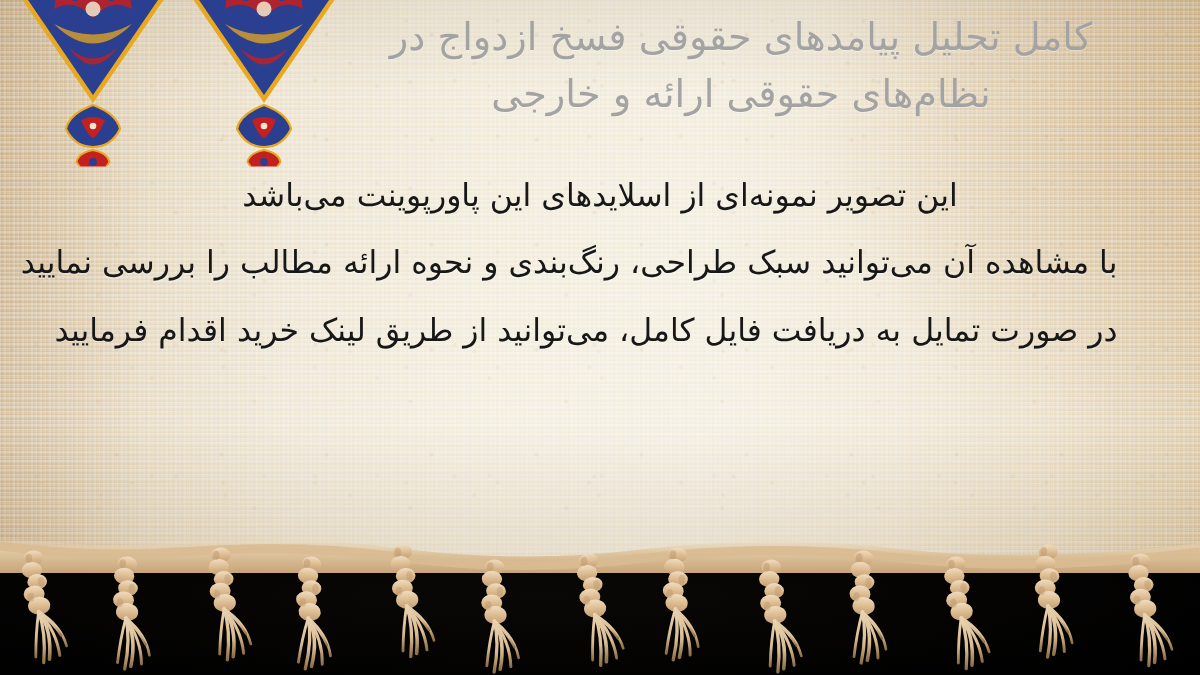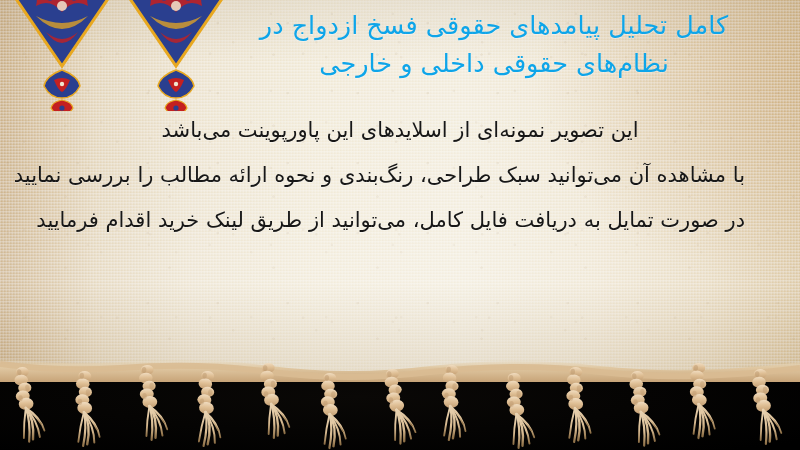--- a/index.html
+++ b/index.html
@@ -99,21 +99,21 @@
     position: absolute;
     right: 56px;
     top: 6px;
     width: 500px;
     text-align: center;
     direction: rtl;
   }
   .title-line {
     font-size: 25.5px;
     line-height: 38px;
-    color: #0ea5e9;
+    color: #a3a3a3;
     font-weight: 400;
     letter-spacing: 0px;
     text-shadow: 0 1px 0 rgba(255,255,255,0.35);
     white-space: nowrap;
   }
   .body-block {
     position: absolute;
     right: 55px;
     top: 108px;
     width: 690px;
@@ -207,21 +207,21 @@
         <circle cx="56" cy="138" r="2.2" fill="#f0e6cf"></circle>
         <path d="M56 154 Q46 156 45 162 Q50 170 56 170 Q62 170 67 162 Q66 156 56 154 Z" fill="#c42020" stroke="#e8a820" stroke-width="1.2"></path>
         <circle cx="56" cy="162" r="2.6" fill="#2a3f8f"></circle>
         <circle cx="56" cy="176" r="3" fill="#c42020"></circle>
       </g>
     </svg>
   </div>
 
   <div class="title-block">
     <div class="title-line">کامل تحلیل پیامدهای حقوقی فسخ ازدواج در</div>
-    <div class="title-line">نظام‌های حقوقی داخلی و خارجی</div>
+    <div class="title-line">نظام‌های حقوقی ارائه و خارجی</div>
   </div>
 
   <div class="body-block">
     <div class="body-line">این تصویر نمونه‌ای از اسلایدهای این پاورپوینت می‌باشد</div>
     <div class="body-line">با مشاهده آن می‌توانید سبک طراحی، رنگ‌بندی و نحوه ارائه مطالب را بررسی نمایید</div>
     <div class="body-line">در صورت تمایل به دریافت فایل کامل، می‌توانید از طریق لینک خرید اقدام فرمایید</div>
   </div>
 
   <div class="black-band"></div>
 

